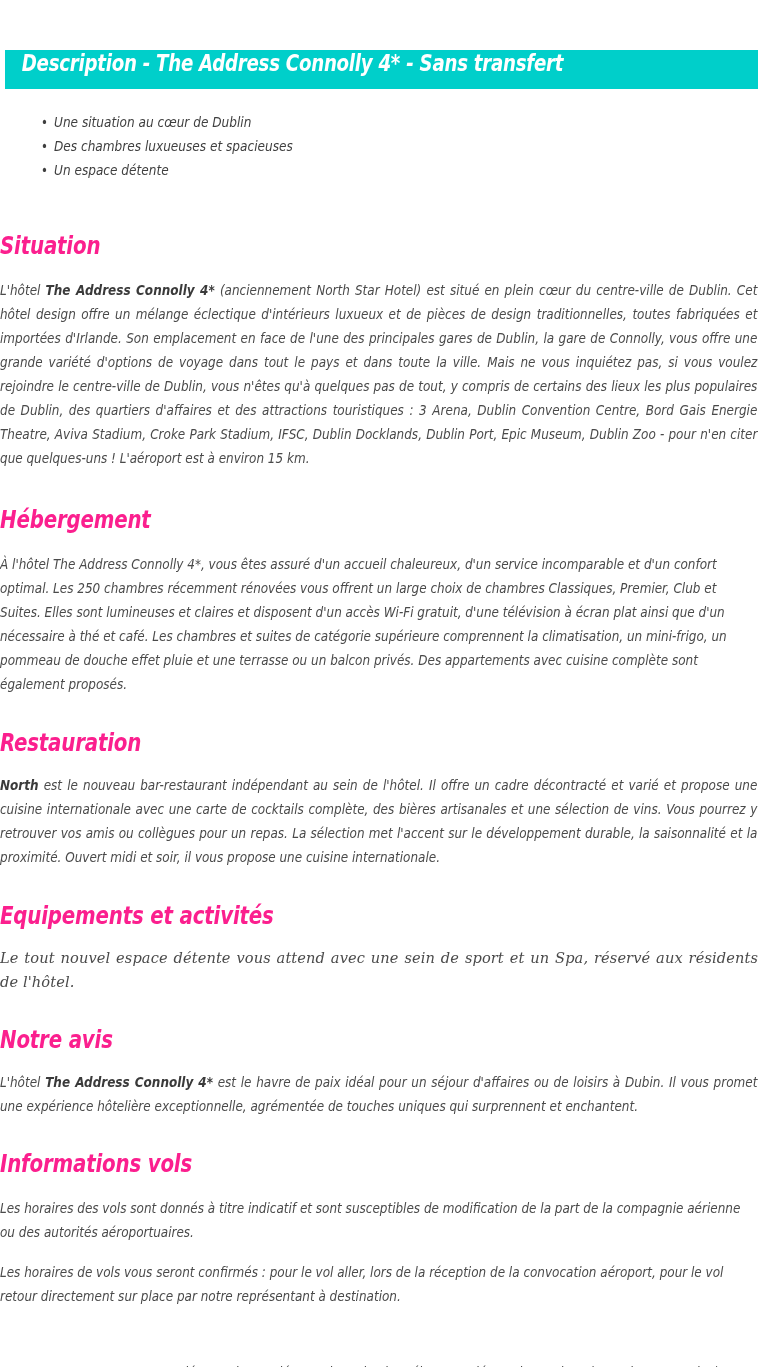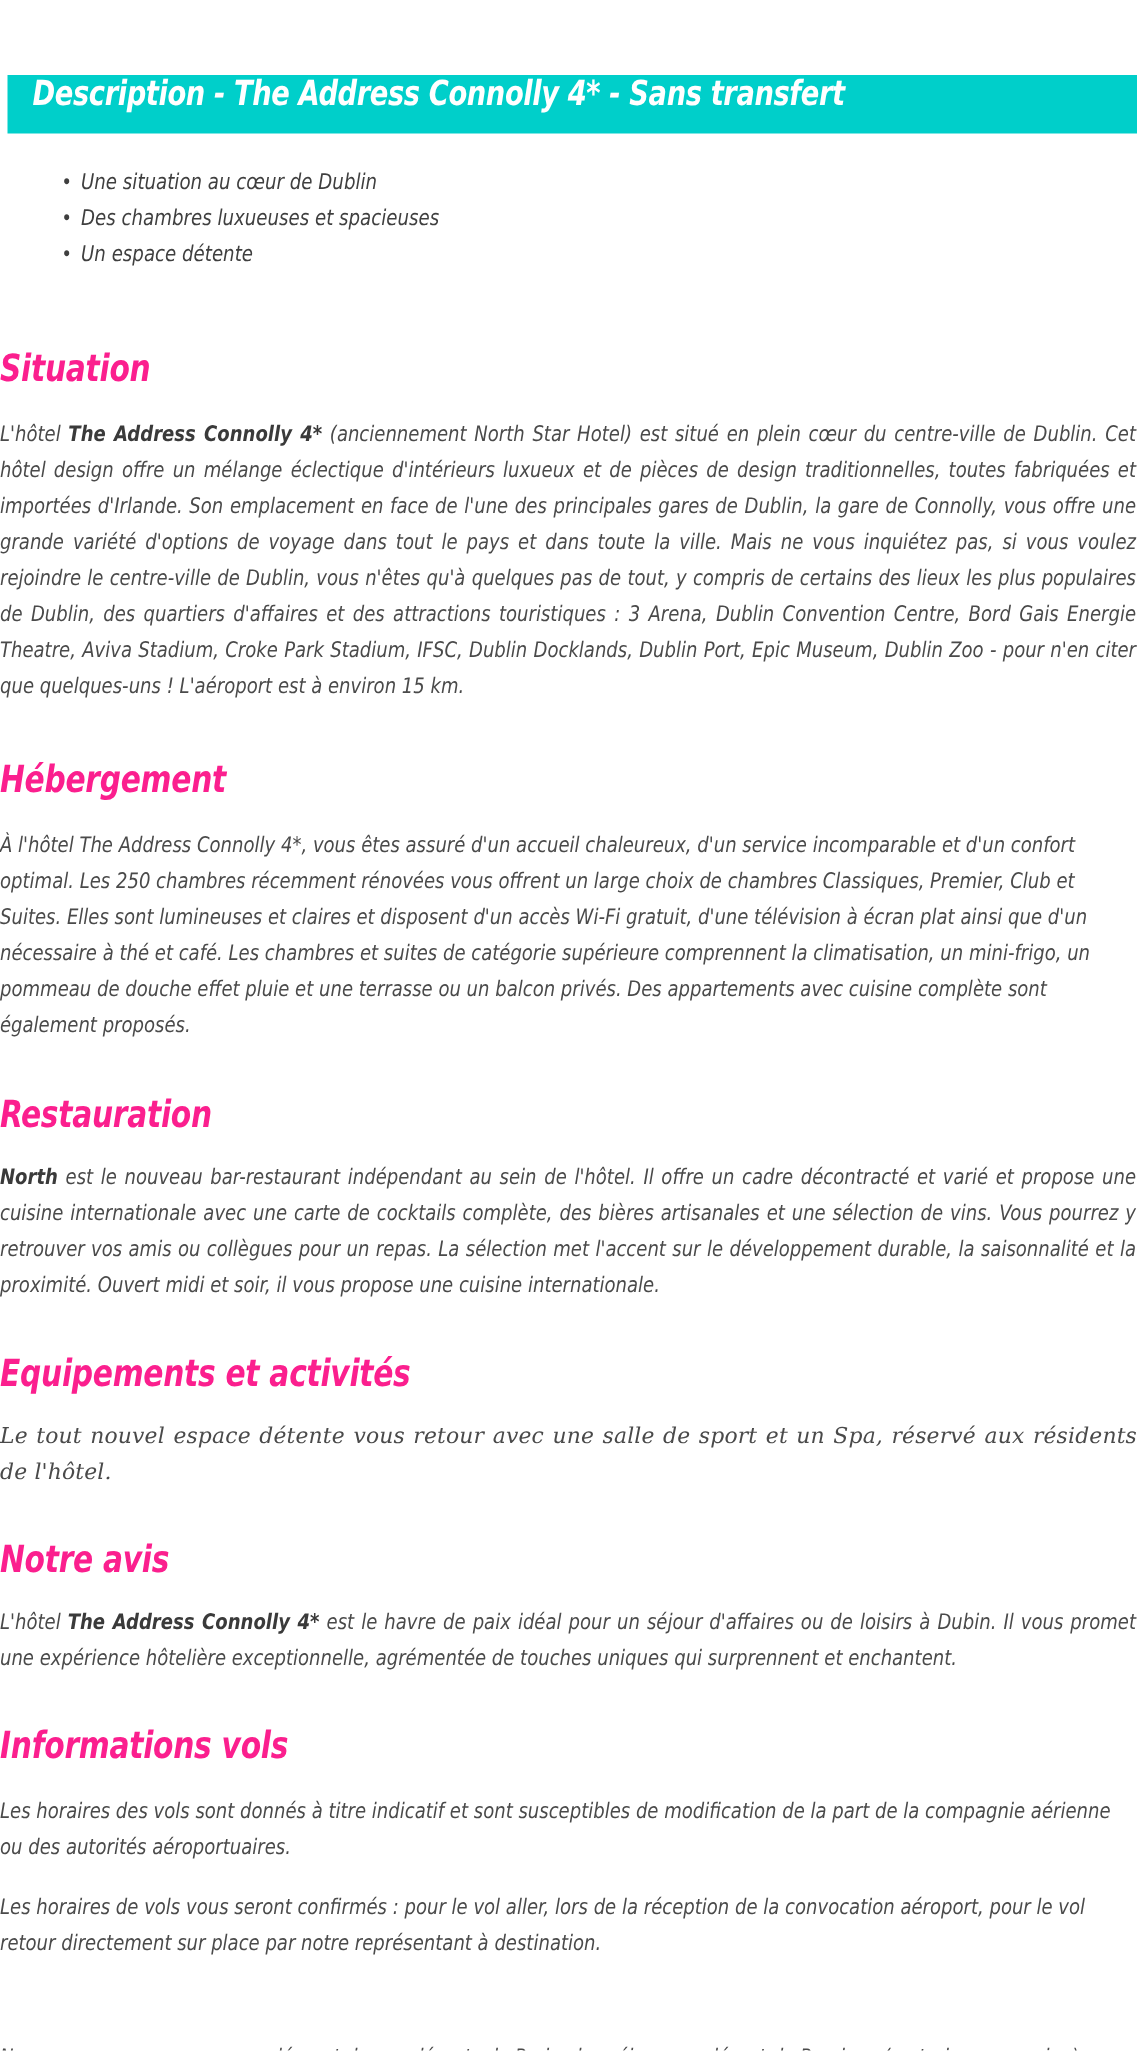--- a/index.html
+++ b/index.html
@@ -151,21 +151,21 @@
     <p class="body left">À l'hôtel The Address Connolly 4*, vous êtes assuré d'un accueil chaleureux, d'un service incomparable et d'un confort optimal. Les 250 chambres récemment rénovées vous offrent un large choix de chambres Classiques, Premier, Club et Suites. Elles sont lumineuses et claires et disposent d'un accès Wi-Fi gratuit, d'une télévision à écran plat ainsi que d'un nécessaire à thé et café. Les chambres et suites de catégorie supérieure comprennent la climatisation, un mini-frigo, un pommeau de douche effet pluie et une terrasse ou un balcon privés. Des appartements avec cuisine complète sont également proposés.</p>
 
     <div style="height:32px"></div>
     <h2 class="section">Restauration</h2>
     <div style="height:16px"></div>
     <p class="body"><b>North</b><span> est le nouveau bar-restaurant indépendant au sein de l'hôtel. Il offre un cadre décontracté et varié et propose une cuisine internationale avec une carte de cocktails complète, des bières artisanales et une sélection de vins. Vous pourrez y retrouver vos amis ou collègues pour un repas. La sélection met l'accent sur le développement durable, la saisonnalité et la proximité. Ouvert midi et soir, il vous propose une cuisine internationale.</span></p>
 
     <div style="height:32px"></div>
     <h2 class="section">Equipements et activités</h2>
     <div style="height:16px"></div>
-    <p class="body serif">Le tout nouvel espace détente vous retour avec une salle de sport et un Spa, réservé aux résidents de l'hôtel.</p>
+    <p class="body serif">Le tout nouvel espace détente vous attend avec une sein de sport et un Spa, réservé aux résidents de l'hôtel.</p>
 
     <div style="height:31px"></div>
     <h2 class="section">Notre avis</h2>
     <div style="height:16px"></div>
     <p class="body"><span>L'hôtel </span><b>The Address Connolly 4*</b><span> est le havre de paix idéal pour un séjour d'affaires ou de loisirs à Dubin. Il vous promet une expérience hôtelière exceptionnelle, agrémentée de touches uniques qui surprennent et enchantent.</span></p>
 
     <div style="height:31px"></div>
     <h2 class="section">Informations vols</h2>
     <div style="height:18px"></div>
     <p class="body left">Les horaires des vols sont donnés à titre indicatif et sont susceptibles de modification de la part de la compagnie aérienne ou des autorités aéroportuaires.</p>

